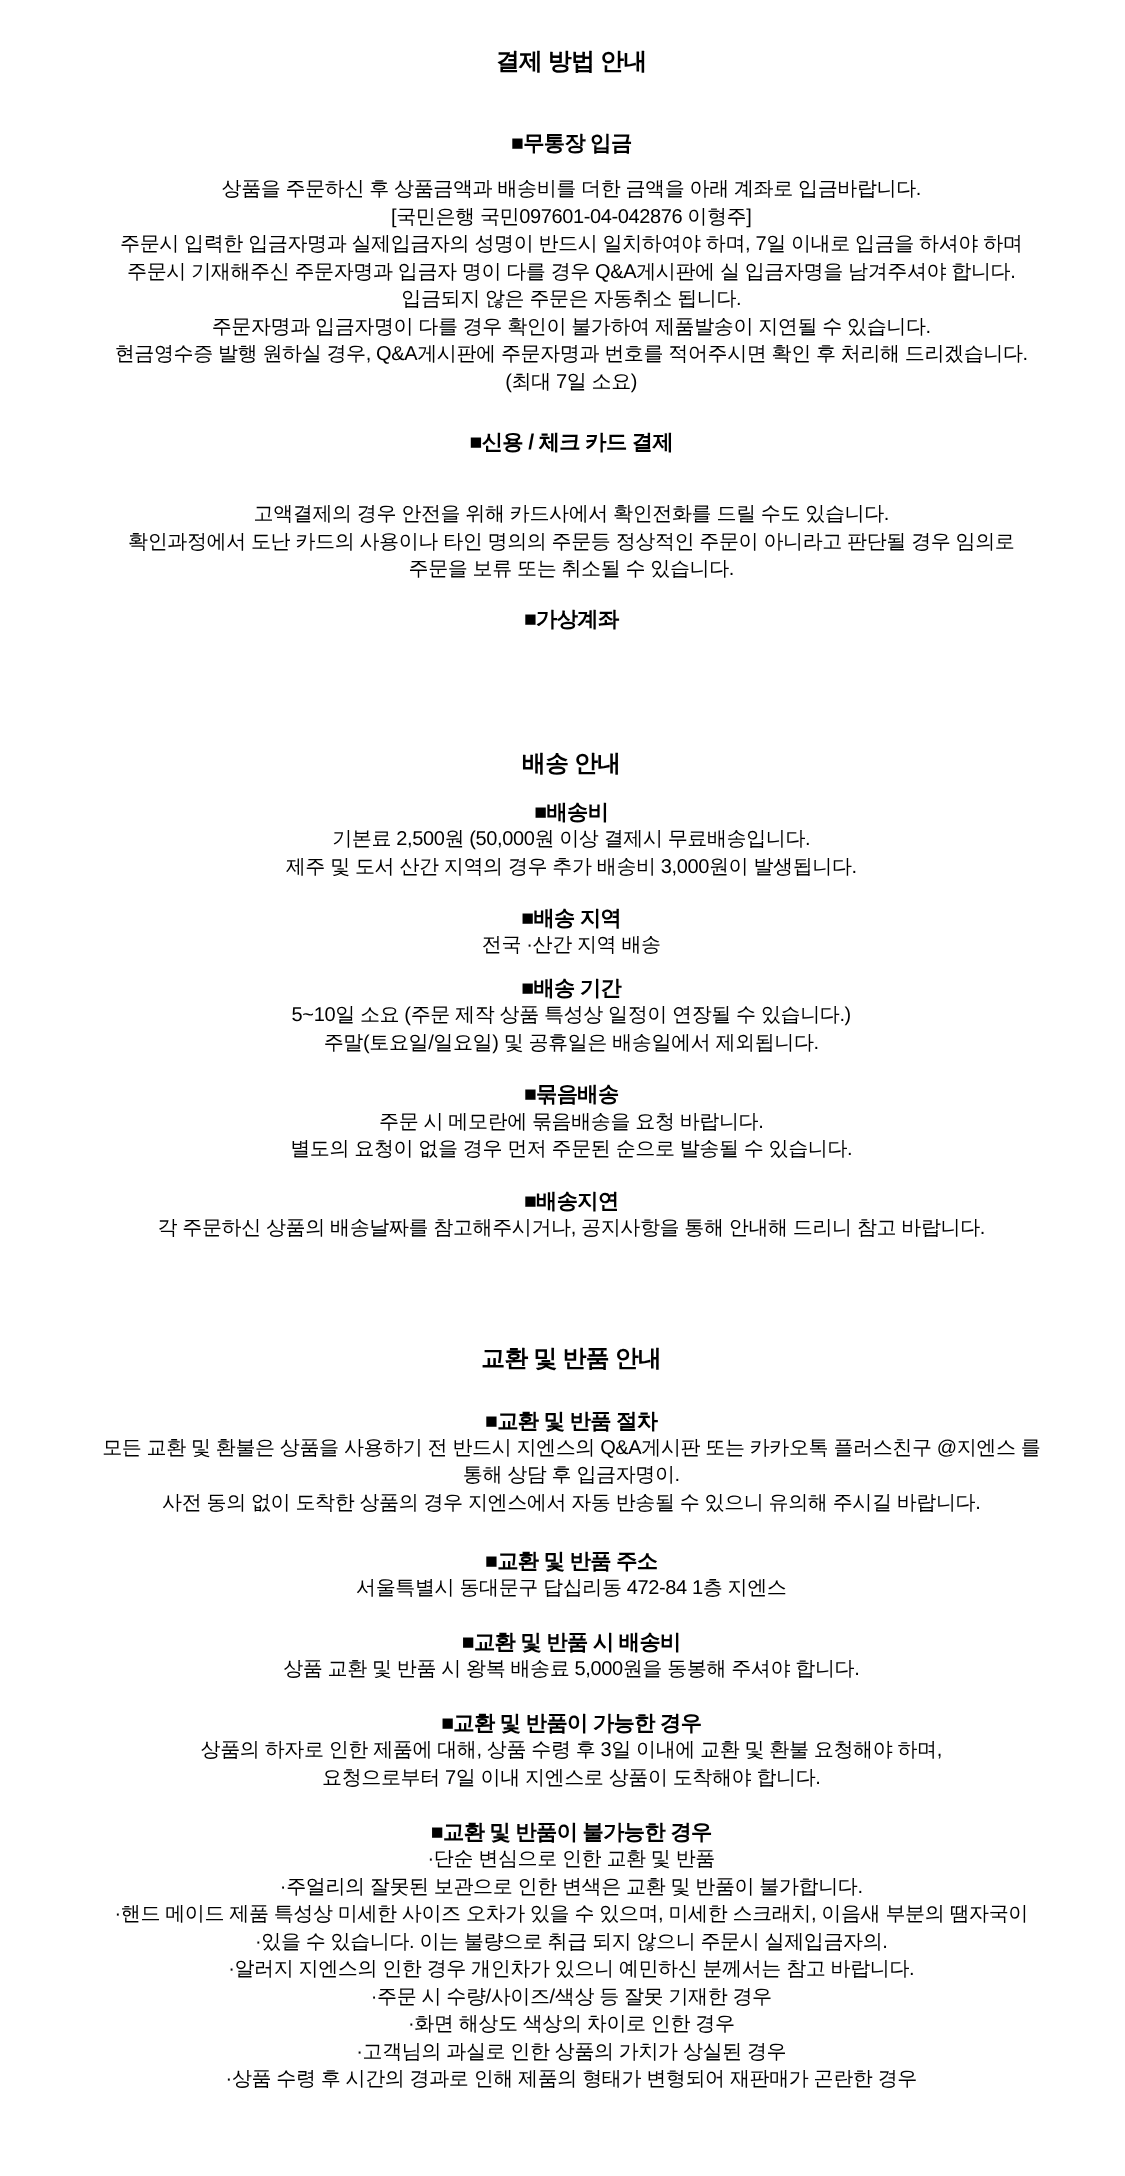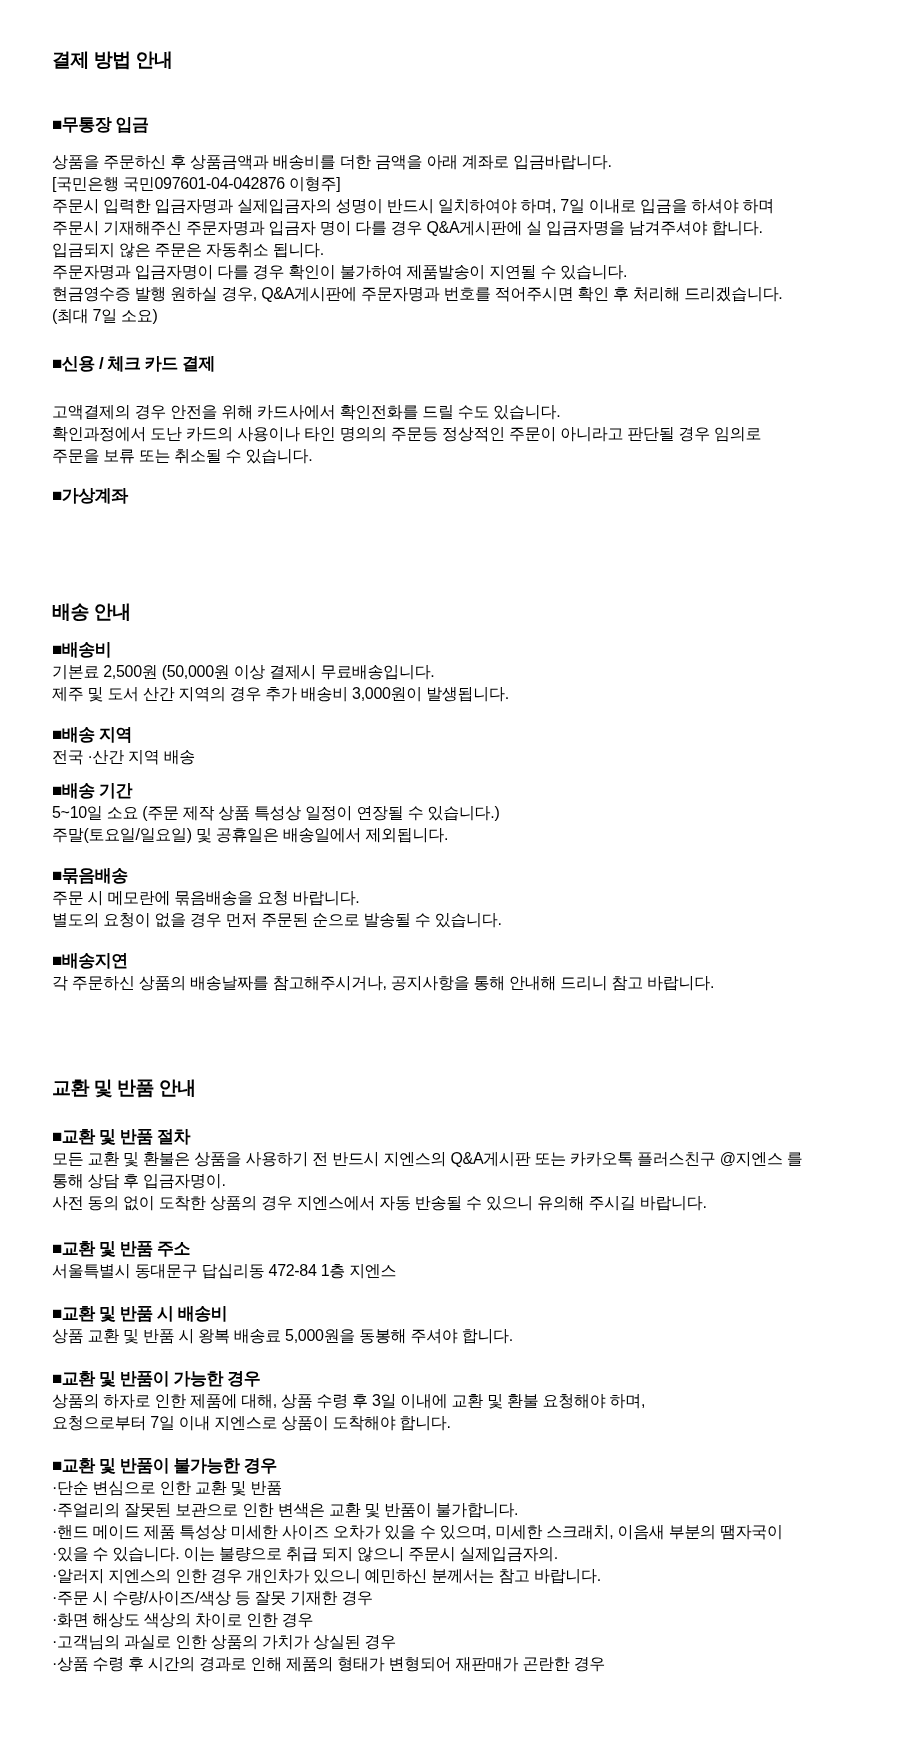--- a/index.html
+++ b/index.html
@@ -6,27 +6,28 @@
   html, body {
     margin: 0;
     padding: 0;
     background: #ffffff;
   }
   .doc {
     position: relative;
     width: 900px;
     min-height: 1741px;
     box-sizing: border-box;
-    padding: 48px 38px 40px 52px;
+    padding: 38px 38px 40px 52px;
     overflow: hidden;
     font-family: "Liberation Sans", "DejaVu Sans", sans-serif;
     font-size: 16px;
     line-height: 22px;
     color: #000000;
     background: #ffffff;
+    text-align: center;
   }
   .section-title {
     margin: 0;
     font-size: 19px;
     line-height: 23px;
     font-weight: 700;
     letter-spacing: -0.5px;
     white-space: nowrap;
   }
   .sub {
@@ -41,21 +42,21 @@
     white-space: nowrap;
   }
   .line {
     white-space: nowrap;
     letter-spacing: -0.3px;
   }
   
   .sec-0 .sub-0 { margin-top: 43px; }
   .sec-0 .sub-0 .sub-heading { margin-bottom: 16px; }
   .sec-0 .sub-1 { margin-top: 26px; }
-  .sec-0 .sub-1 .sub-heading { margin-bottom: 27px; }
+  .sec-0 .sub-1 .sub-heading { margin-bottom: 37px; }
   .sec-0 .sub-2 { margin-top: 18px; }
   
   .sec-1 { margin-top: 94px; }
   .sec-1 .sub-0 { margin-top: 16px; }
   .sec-1 .sub-2 { margin-top: 12px; }
   
   .sec-2 { margin-top: 82px; }
   .sec-2 .sub { margin-top: 21px; }
   .sec-2 .sub-0 { margin-top: 27px; }
   .sec-2 .sub-1 { margin-top: 24px; }

